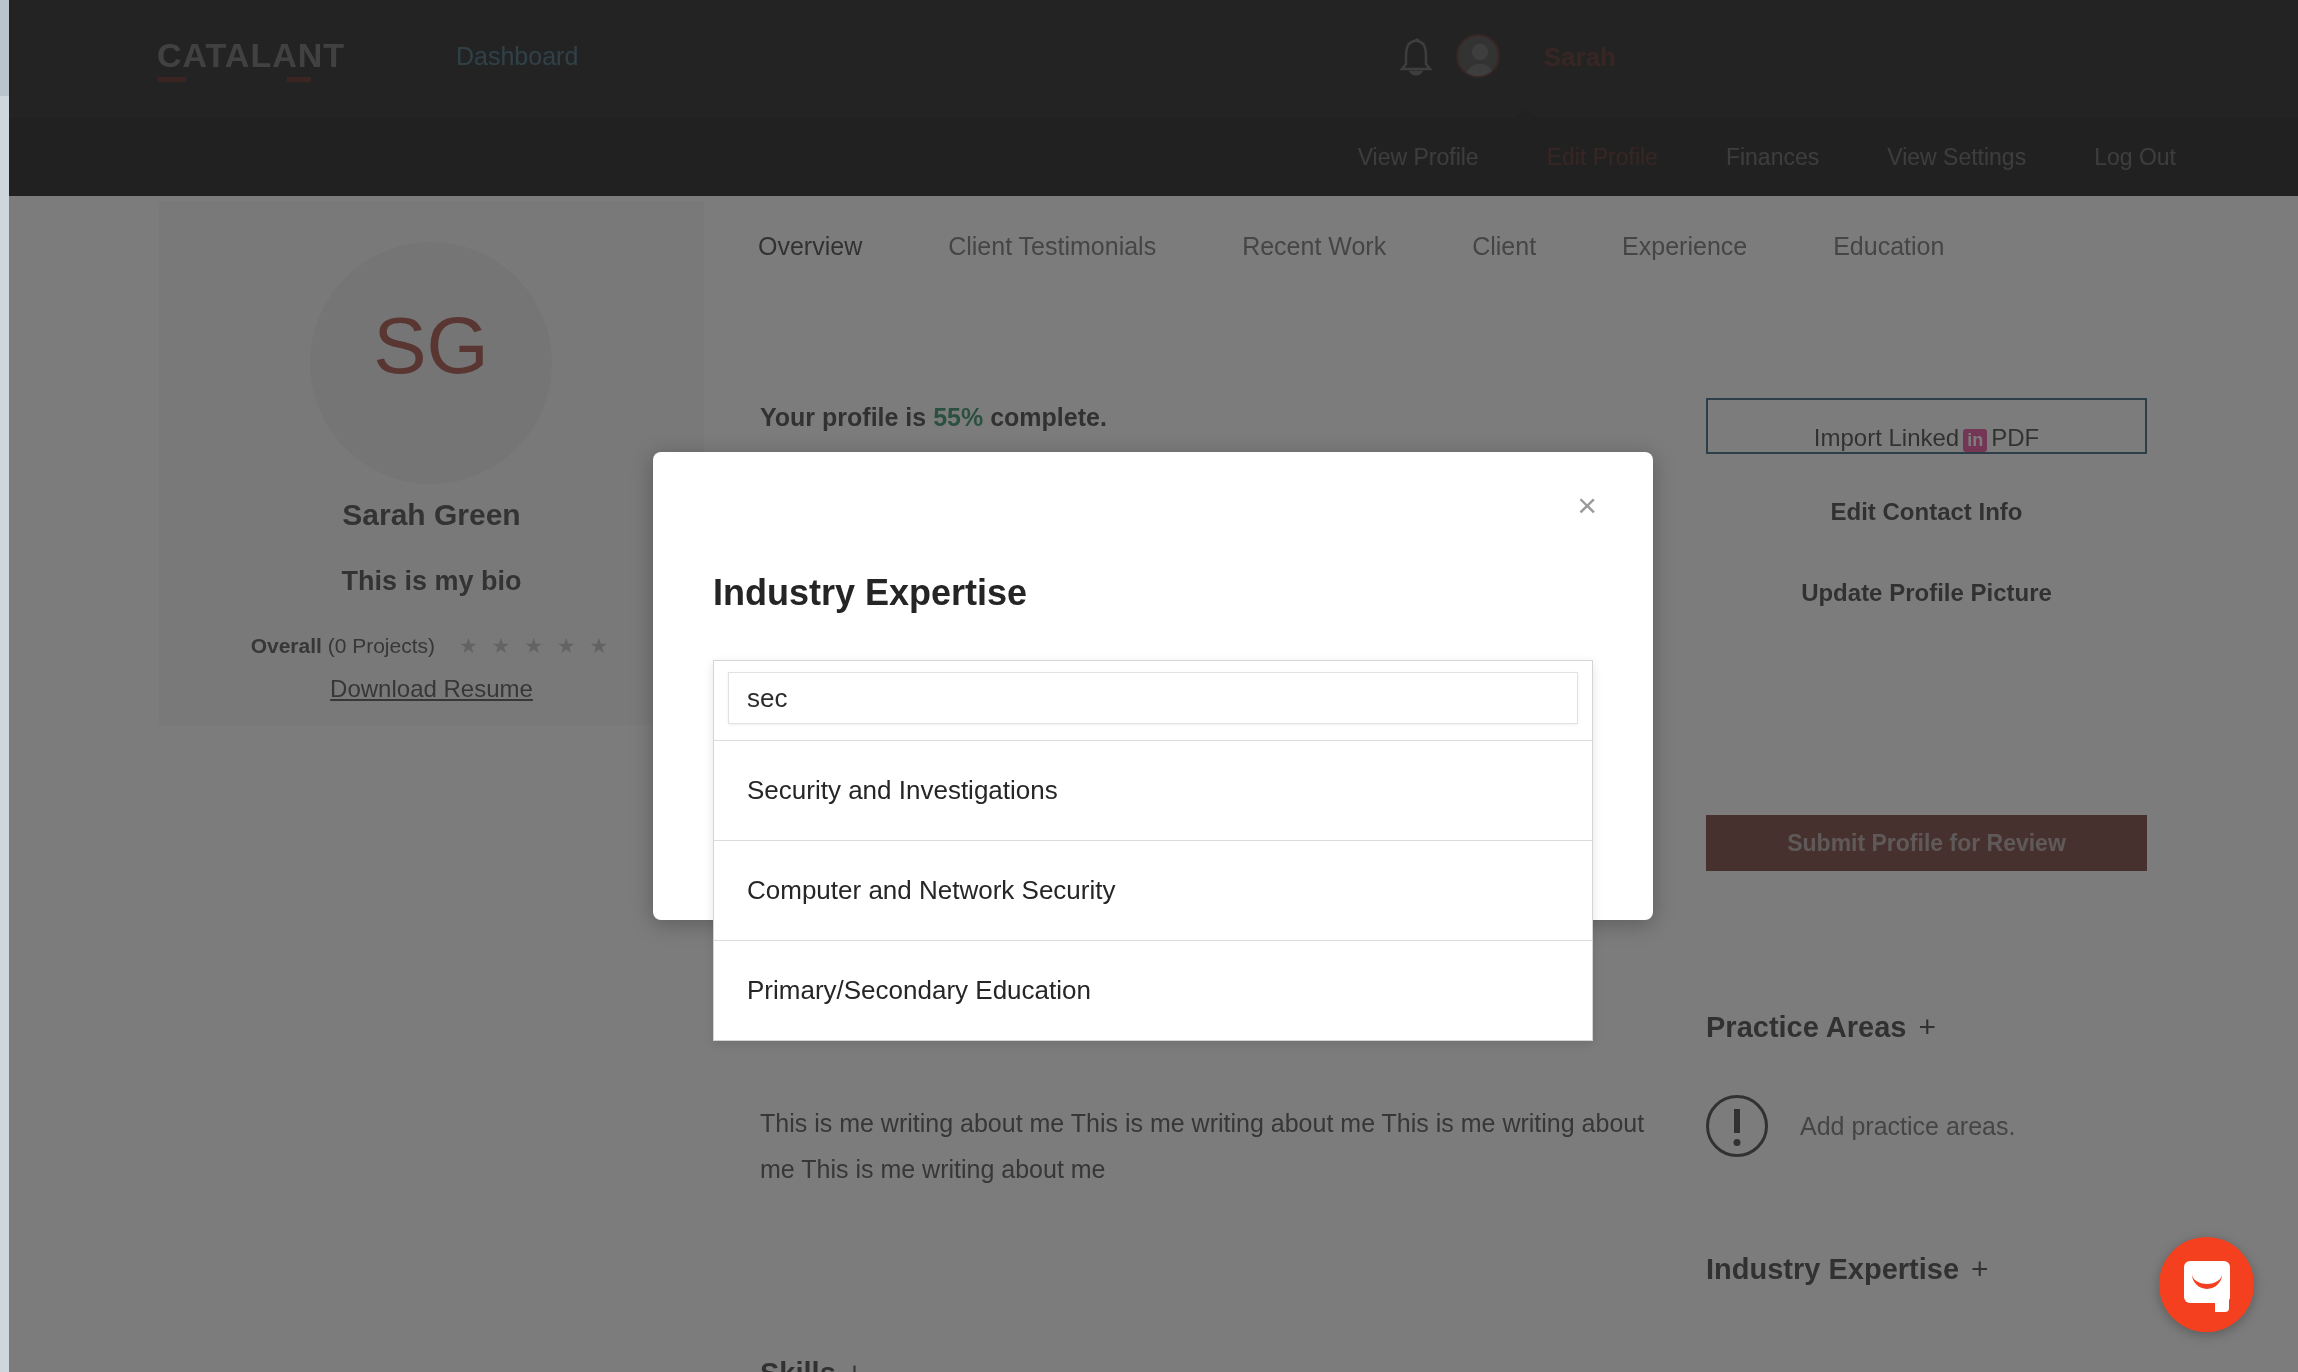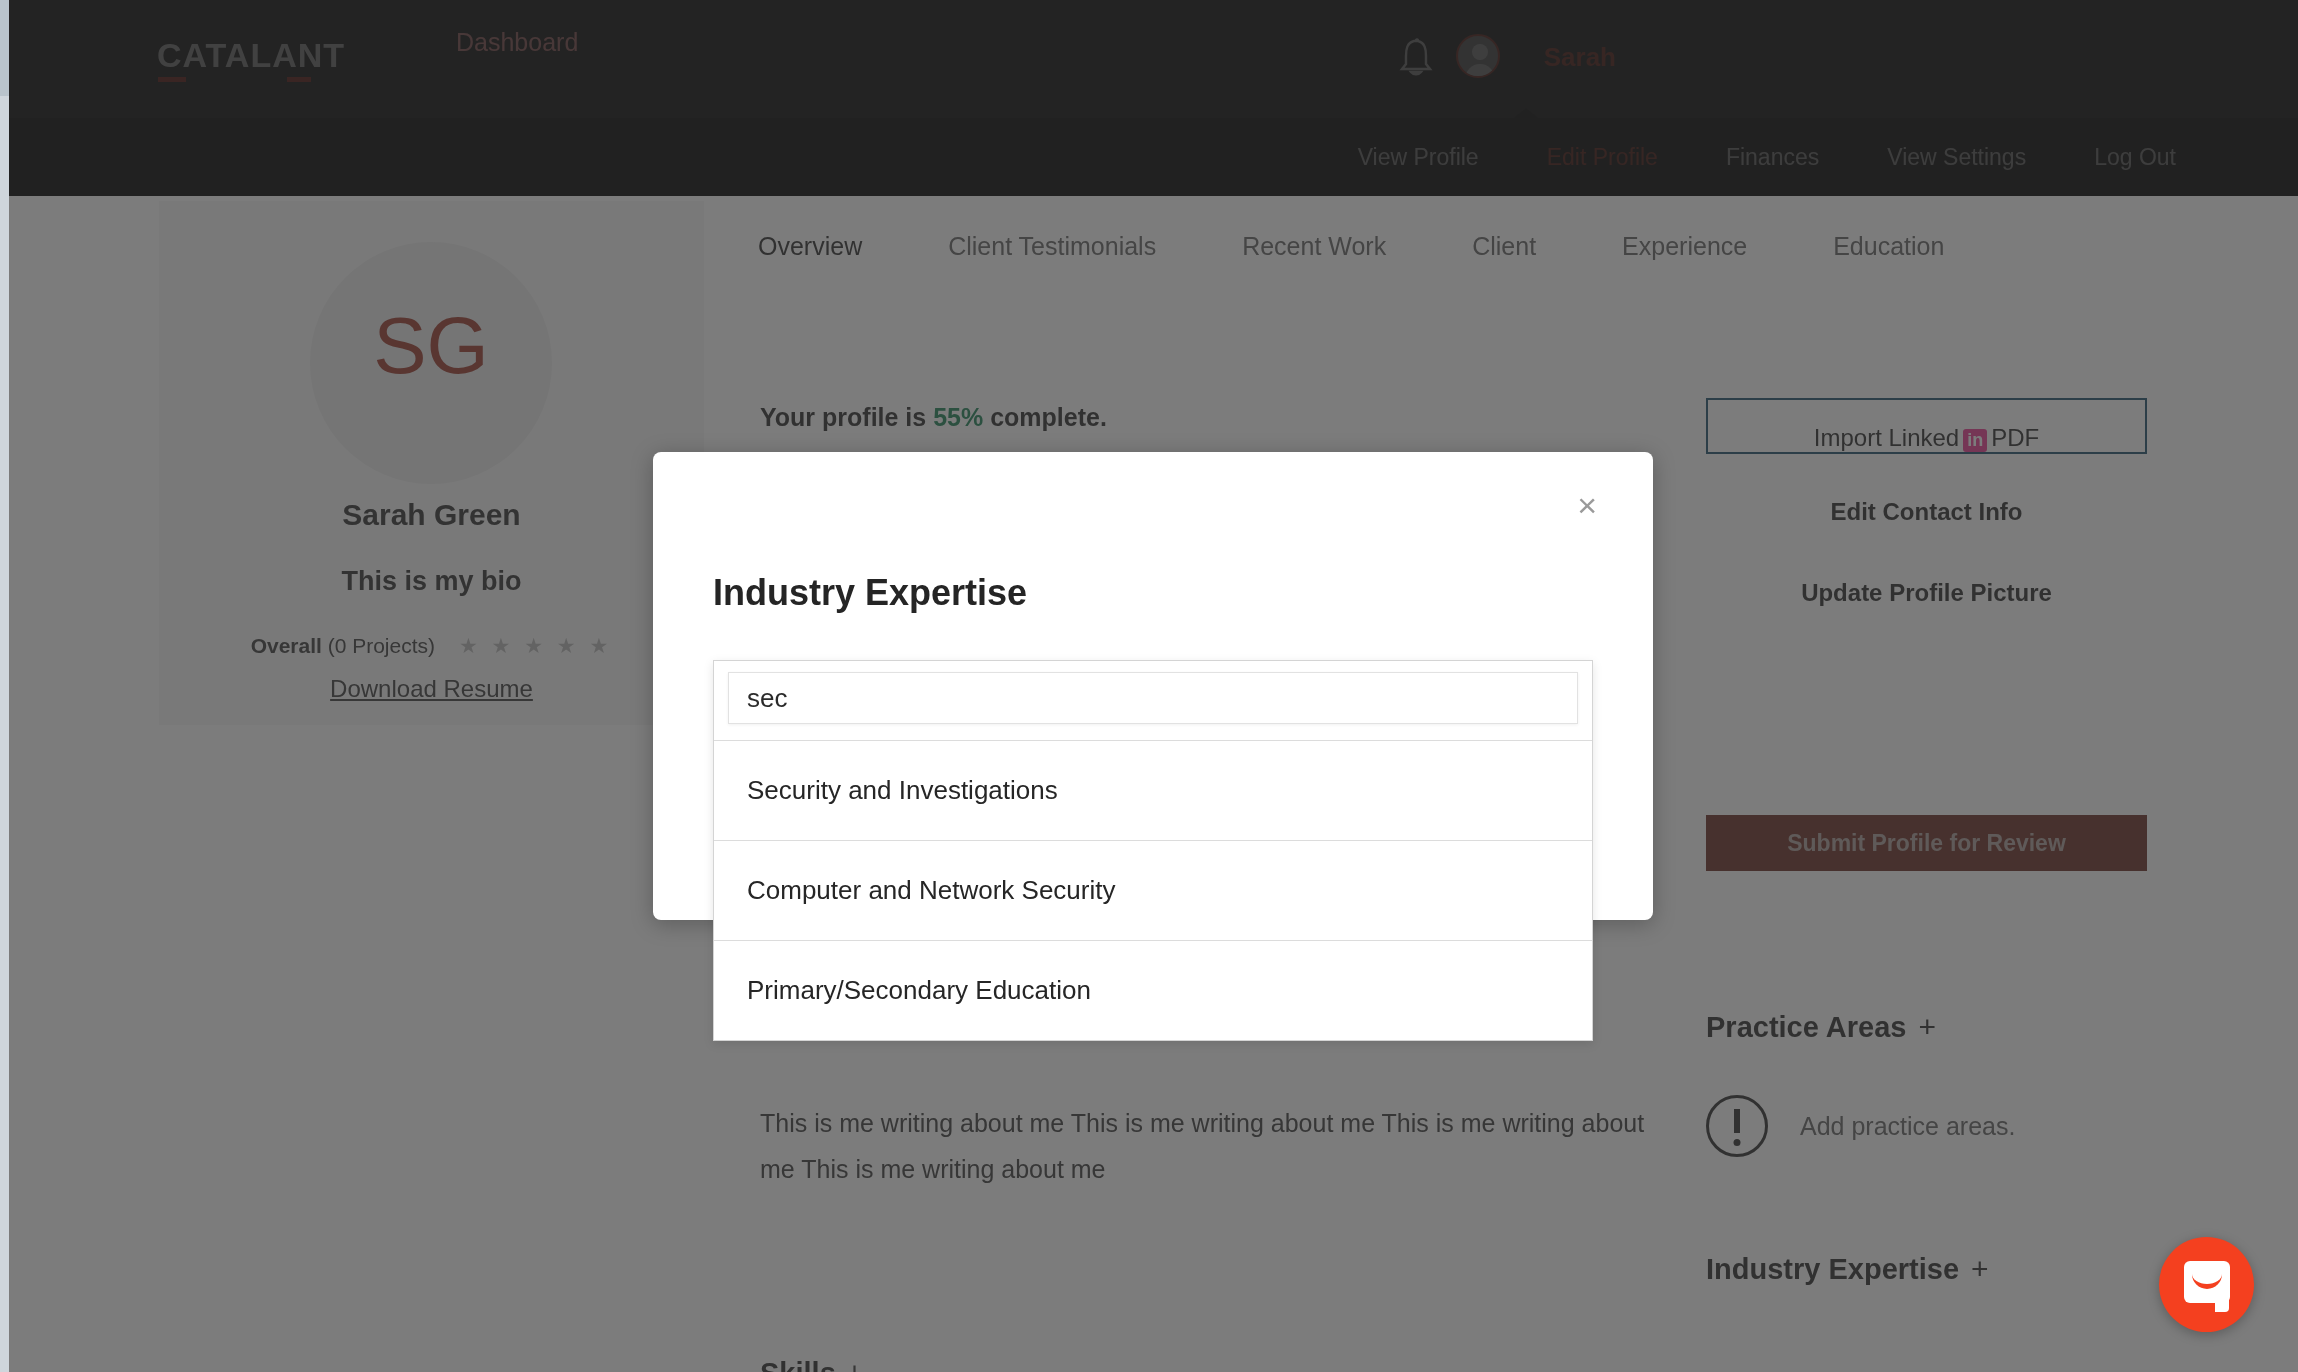--- a/index.html
+++ b/index.html
@@ -21,22 +21,22 @@
 
   
   .topnav { position:absolute; left:0; top:0; width:2298px; height:118px;
             background:#3a3a3a; }
   .logo { position:absolute; left:157px; top:36px; font-size:34px;
           font-weight:bold; letter-spacing:1px; color:#d8d8d8;
           font-family:"Liberation Sans", sans-serif; }
   .logo .u1, .logo .u2 { position:absolute; height:5px; background:#b0463a; }
   .logo .u1 { left:1px; bottom:-7px; width:28px; }
   .logo .u2 { left:130px; bottom:-7px; width:24px; }
-  .nav-dashboard { position:absolute; left:456px; top:28px; font-size:25px;
-                   color:#fca5a5; }
+  .nav-dashboard { position:absolute; left:456px; top:42px; font-size:25px;
+                   color:#7dd3fc; }
   .bell { position:absolute; right:862px; top:36px; width:40px; height:44px; }
   .avatar-circle { position:absolute; right:798px; top:34px; width:44px;
                    height:44px; border-radius:50%; border:2px solid #a14b3e;
                    background:#8c8c8c; overflow:hidden; }
   .avatar-circle::before { content:""; position:absolute; left:14px; top:8px;
       width:16px; height:16px; border-radius:50%; background:#c9c9c9; }
   .avatar-circle::after { content:""; position:absolute; left:7px; top:28px;
       width:30px; height:22px; border-radius:15px 15px 0 0; background:#c9c9c9; }
   .nav-user { position:absolute; right:682px; top:42px; font-size:26px;
               color:#a2483c; font-weight:bold; }

